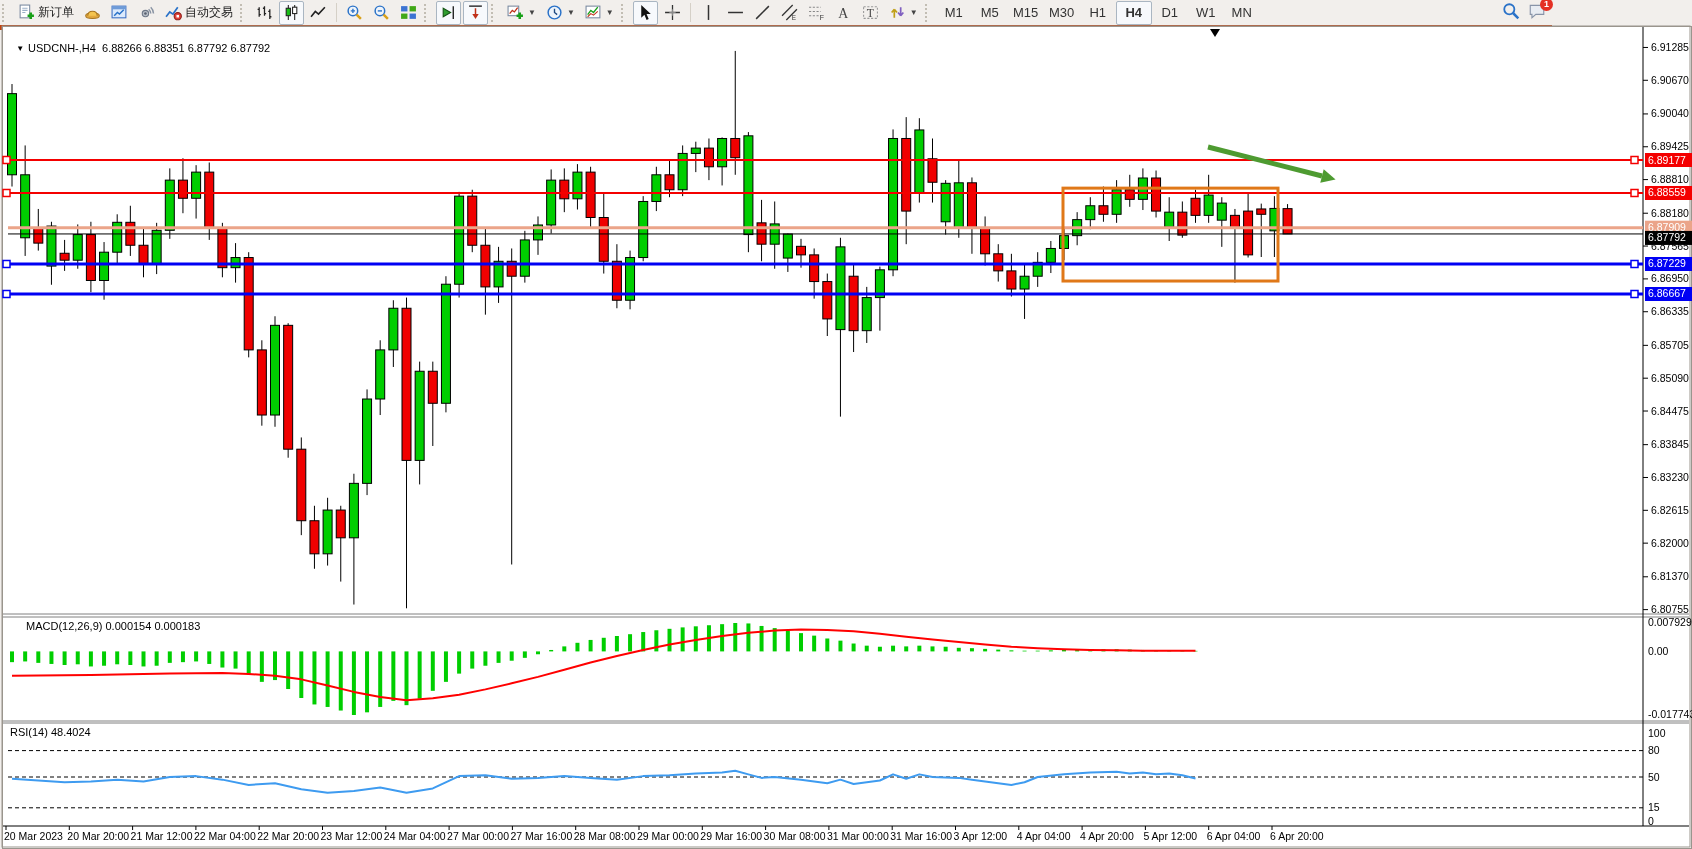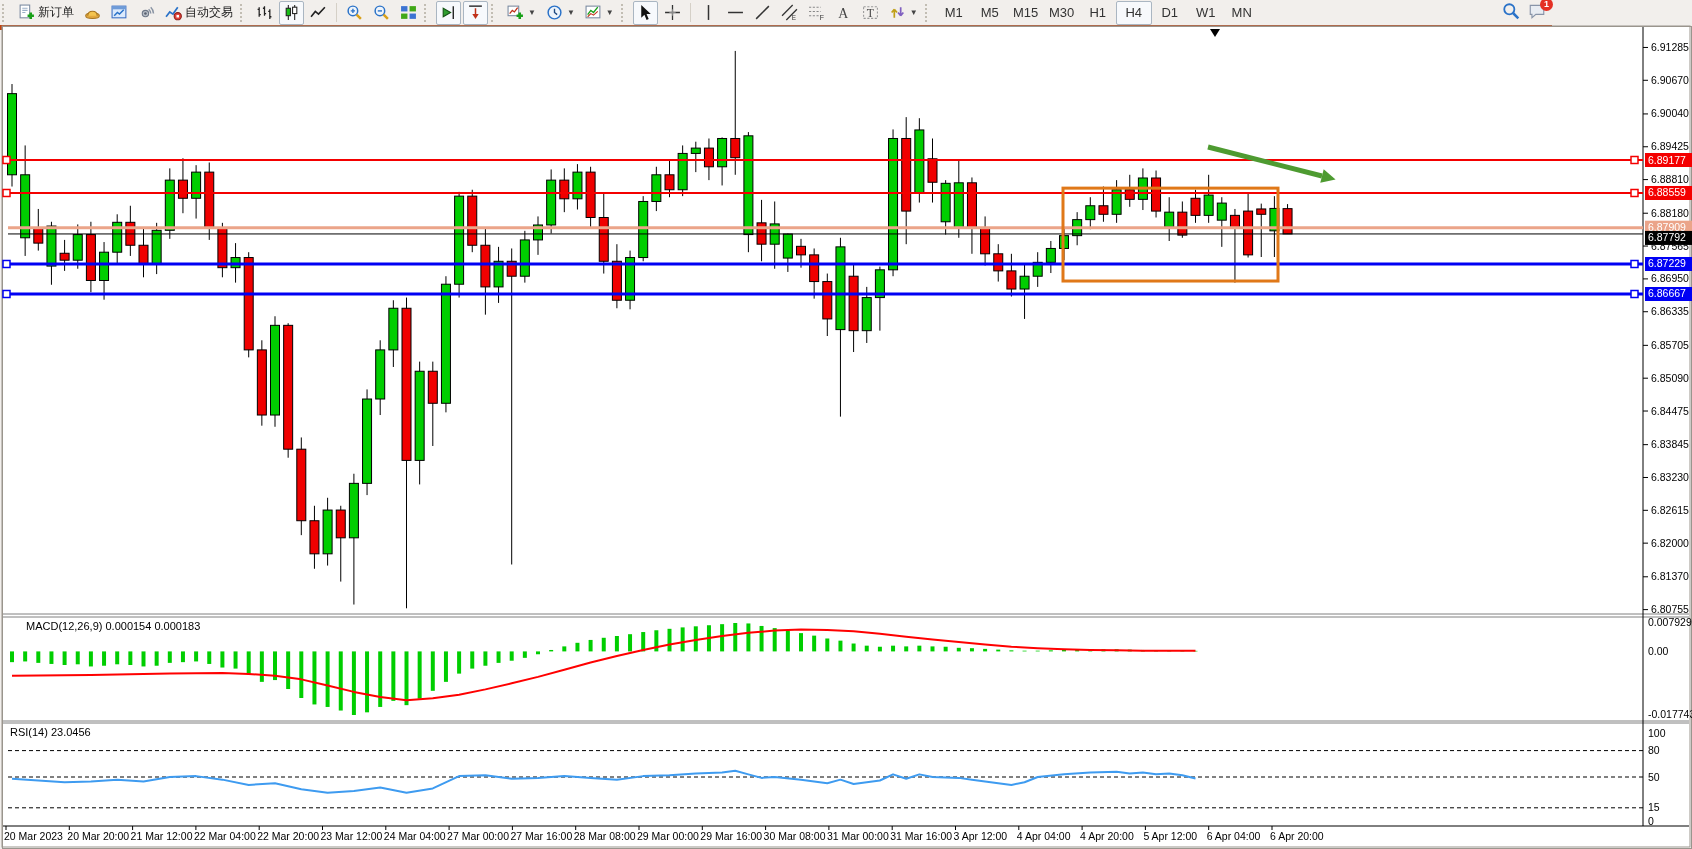--- a/index.html
+++ b/index.html
@@ -9,21 +9,21 @@
            border-bottom:5px solid #c2410c;display:flex;align-items:center;font-size:12px;color:#222;}
   .tb-grip{width:5px;height:18px;border-left:2px dotted #c2bdb3;margin:0 4px 0 2px;}
   .tb-sep{width:1px;height:19px;background:#d5d0c7;margin:0 4px;}
   .tb-btn{height:22px;display:inline-flex;align-items:center;gap:3px;padding:0 3px;margin:0 1px;
           border:1px solid transparent;border-radius:2px;cursor:default;white-space:nowrap;}
   .tb-btn.active{background:#f7f9fc;border:1px solid #aab6c2;}
   .tb-btn svg{display:block;}
   .caret{font-size:8px;color:#444;margin-left:1px;}
   .tf-btn{height:22px;min-width:26px;justify-content:center;display:inline-flex;align-items:center;
           padding:0 4px;font-size:13px;color:#333;border:1px solid transparent;border-radius:2px;}
-  .tf-btn.active{background:#f7f9fc;border:1px solid #aab6c2;}
+  .tf-btn.active{background:#f7f9fc;border:1px solid #aab6c2;font-weight:bold;}
   #tb-right{position:absolute;right:6px;top:1px;height:22px;display:flex;align-items:center;gap:8px;}
   .badge{position:absolute;top:-4px;right:-7px;background:#e43024;color:#fff;border-radius:8px;
          font-size:9px;min-width:13px;height:13px;line-height:13px;text-align:center;font-weight:bold;}
   
   #chart-area{position:absolute;top:26px;left:2px;width:1688px;height:821px;background:#fff;
               border:1px solid #9a958d;}
   #plot-svg{position:absolute;top:0;left:0;pointer-events:none;}
   .overlay-label{position:absolute;font-size:11px;color:#000;white-space:pre;}
   #symbol-title{top:30px;left:10px;}
   #macd-label{top:620px;left:26px;}
@@ -658,16 +658,19 @@
       <text x="1648" y="297.49886000000066" font-size="10.5" fill="#fff" font-family="Liberation Sans,sans-serif">6.86667</text>
       <line x1="8" y1="233.93961000000314" x2="1643" y2="233.93961000000314" stroke="#000000" stroke-width="1"></line>
       <rect x="1645" y="230.93961000000314" width="47" height="14" fill="#000000"></rect>
       <text x="1648" y="241.43961000000314" font-size="10.5" fill="#fff" font-family="Liberation Sans,sans-serif">6.87792</text>
       <rect x="1063" y="188.13442200000176" width="215" height="92.8916399999969" fill="none" stroke="#E07818" stroke-width="3"></rect>
       <line x1="1208" y1="147" x2="1322" y2="176" stroke="#4E9B31" stroke-width="5"></line>
       <polygon points="1335.5678775849751,179.45147763126562 1320.274261184367,182.78393879248762 1323.725738815633,169.21606120751238" fill="#4E9B31"></polygon>
       <polygon points="1210,29 1220,29 1215,37" fill="#000"></polygon>
     </svg>
 
+<div class="overlay-label" id="symbol-title">
+  <span class="tri">▼</span><span>USDCNH-,H4</span>&nbsp;&nbsp;<span>6.88266 6.88351 6.87792 6.87792</span>
+</div>
 <div class="overlay-label" id="macd-label">MACD(12,26,9) 0.000154 0.000183</div>
-<div class="overlay-label" id="rsi-label">RSI(14) 23.0456</div>
+<div class="overlay-label" id="rsi-label">RSI(14) 48.4024</div>
 
 </div>
 
 </body></html>

